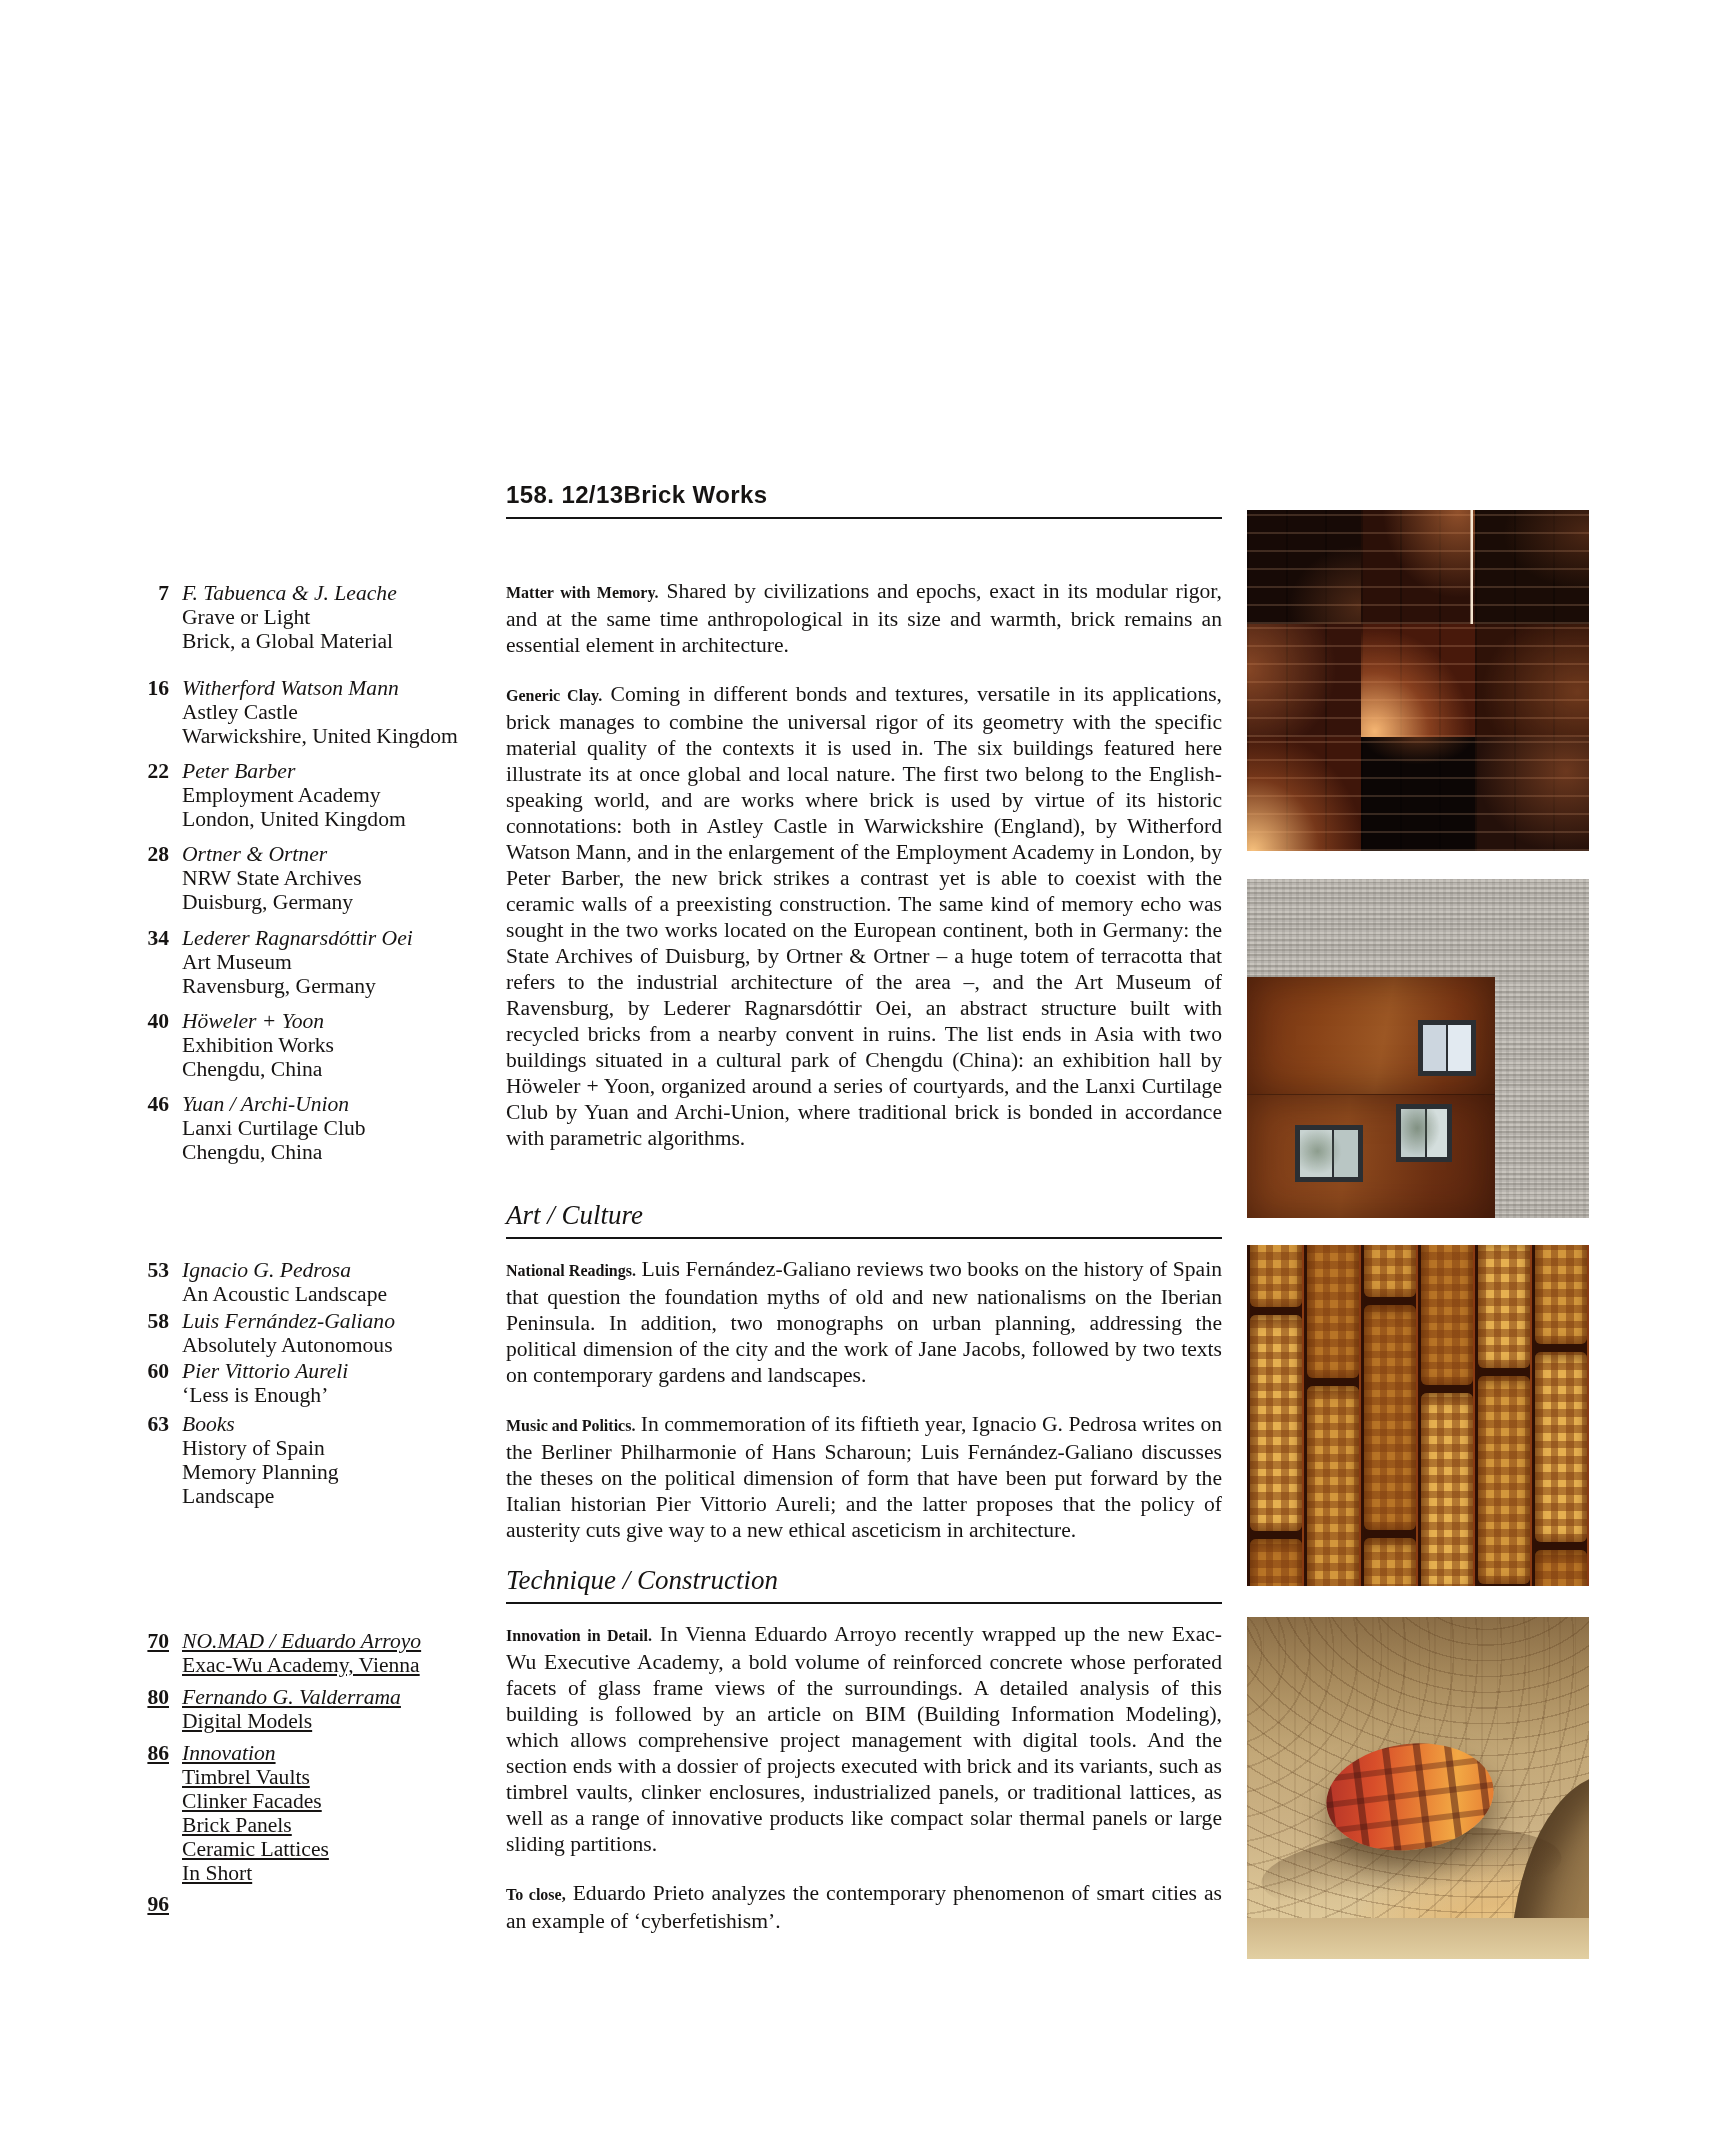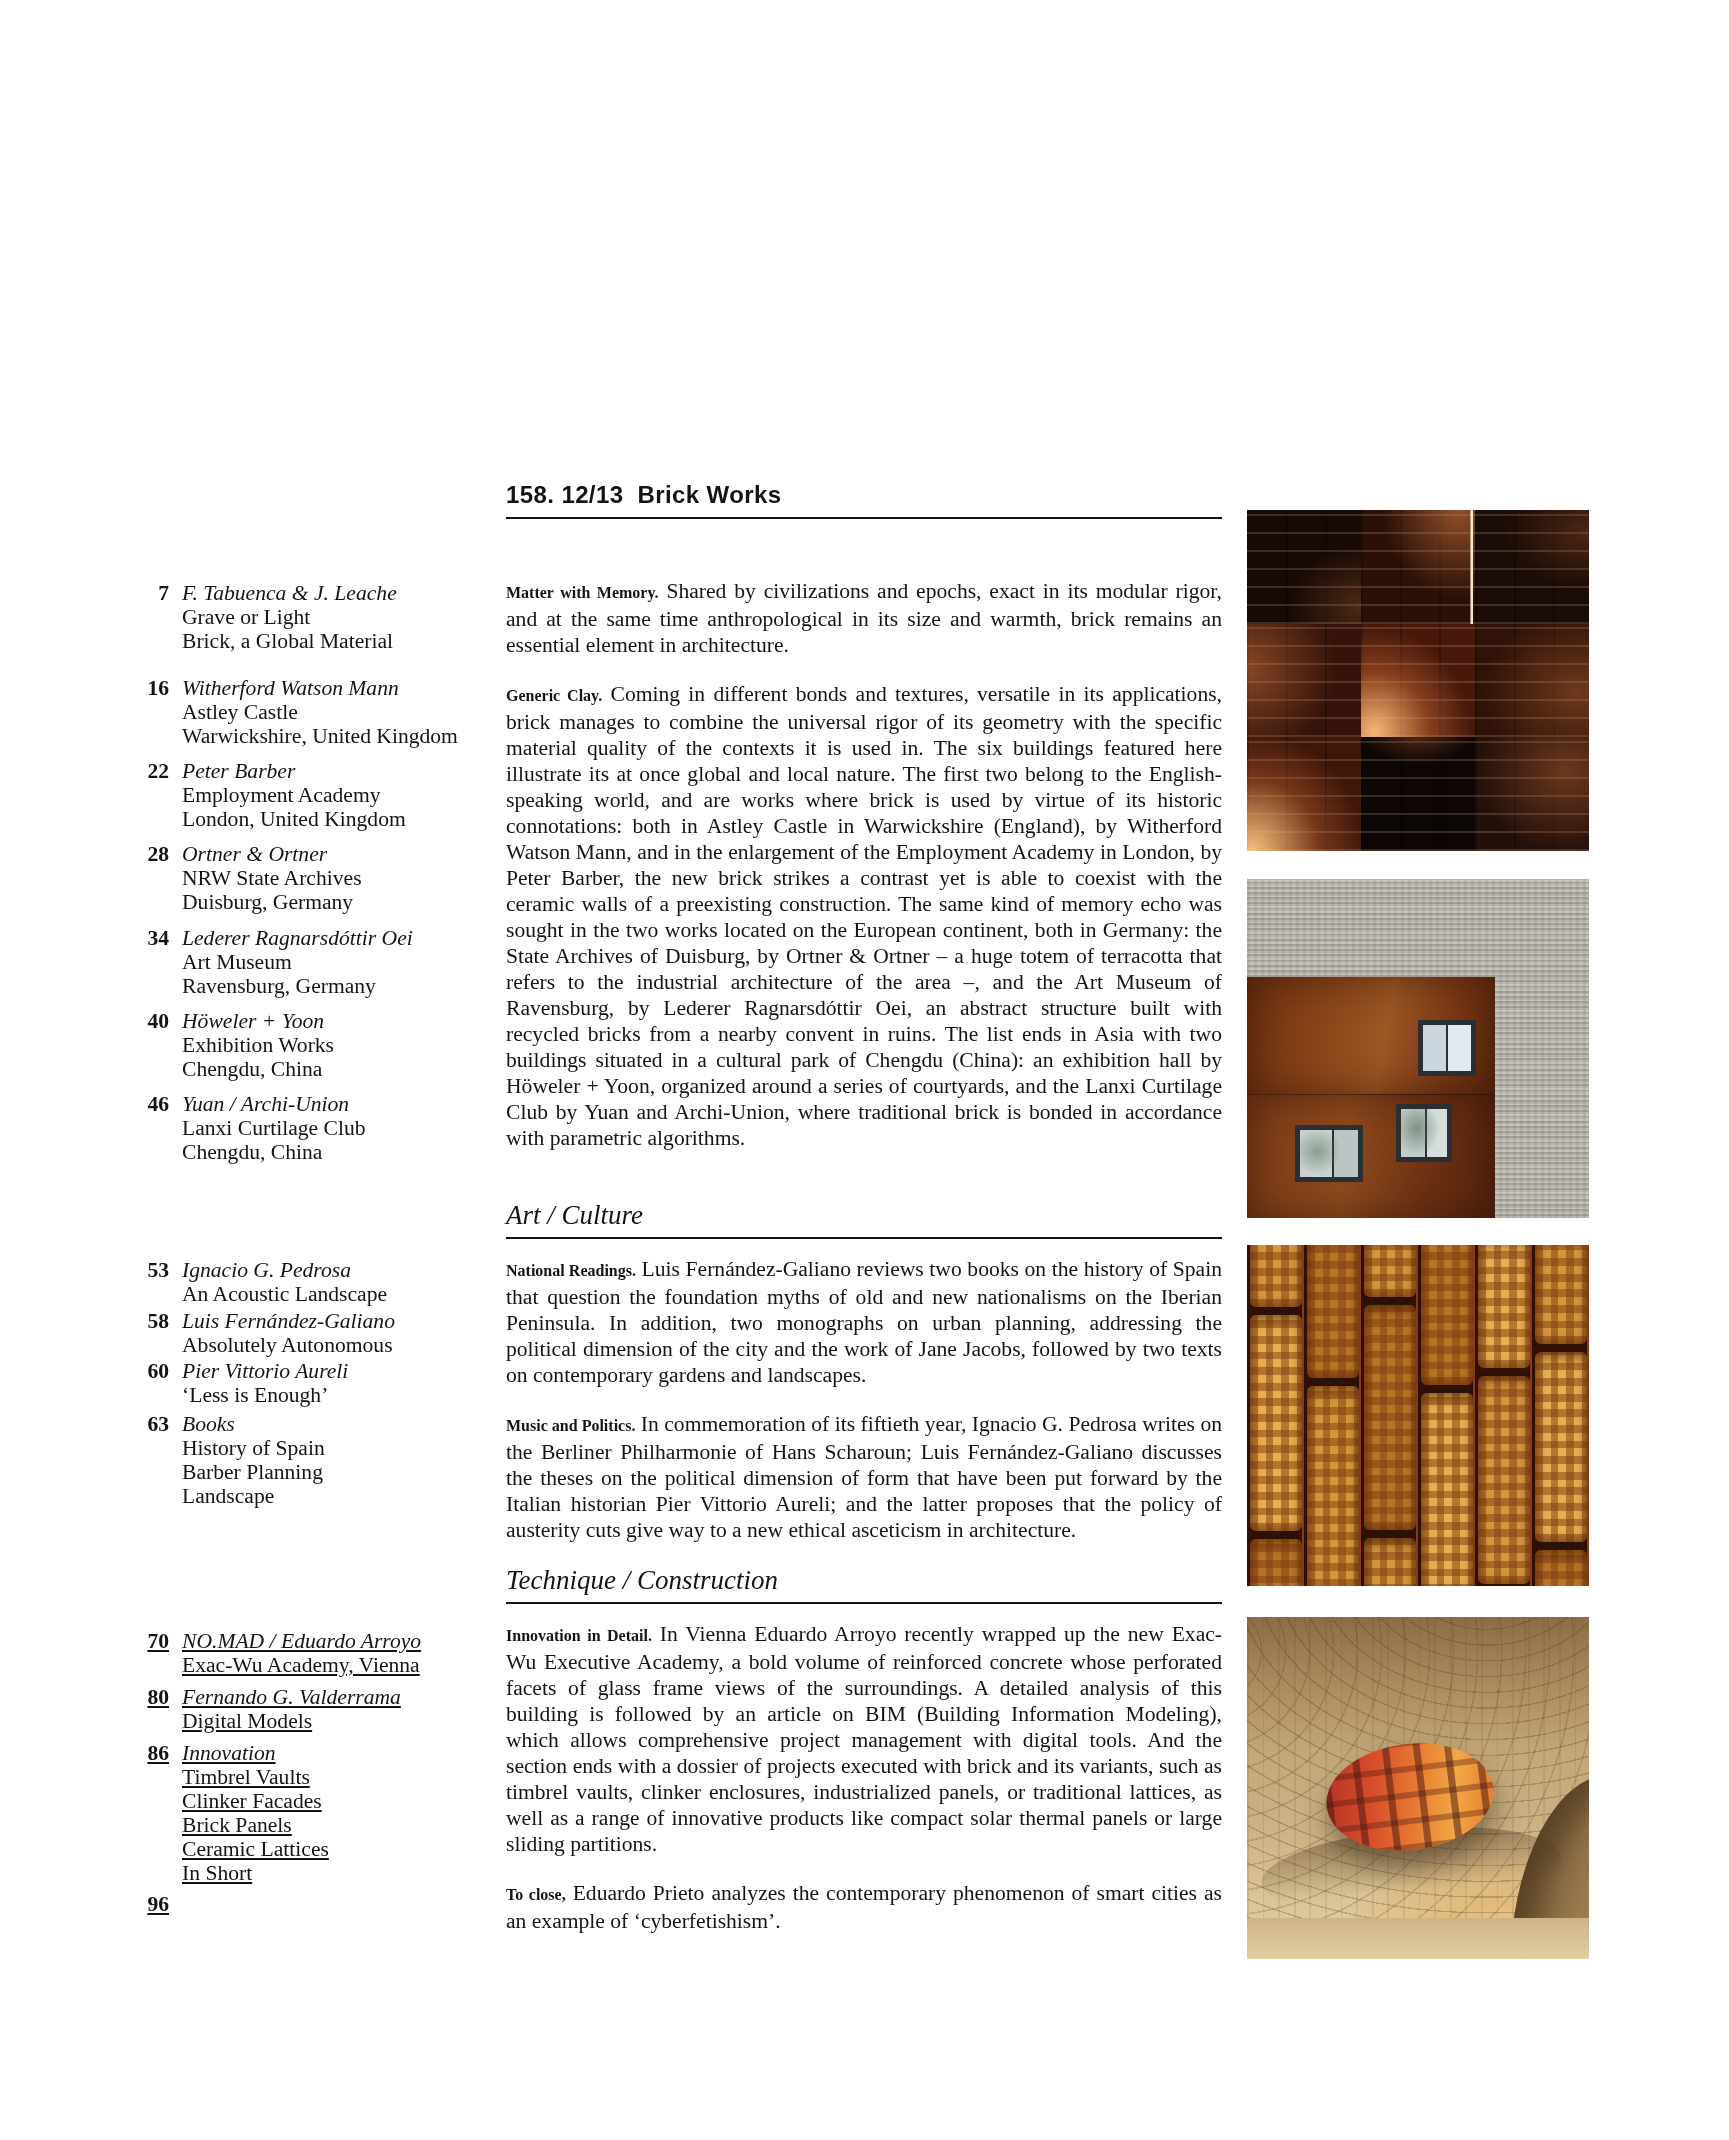--- a/index.html
+++ b/index.html
@@ -6,21 +6,21 @@
   .page{
     position:relative; width:1729px; height:2140px; background:#ffffff;
     font-family:"Liberation Serif", serif; color:#161413; overflow:hidden;
   }
   
   .masthead{
     position:absolute; left:506px; top:481px; width:716px;
     border-bottom:2.6px solid #141414; padding-bottom:7.8px;
     font-family:"Liberation Sans", sans-serif; font-weight:bold; font-size:24px; letter-spacing:0.4px;
   }
-  .masthead .t2{margin-left:14px;}
+  .masthead .t2{margin-left:0;}
   
   .toc-group{position:absolute; left:130px; width:374px; font-size:21.6px; line-height:24px;}
   .tg1{top:581px;} .tg2{top:1258px;} .tg3{top:1629px;}
   .entry{display:flex; align-items:flex-start;}
   .tg1 .entry{margin-bottom:11.2px;} .tg1 .entry.gap-lg{margin-bottom:23px;}
   .tg2 .entry{margin-bottom:2.6px;} .tg2 .entry.gap-sm{margin-bottom:5px;}
   .tg3 .entry{margin-bottom:7.8px;text-decoration:underline;}
   .num{flex:0 0 39px; text-align:right; font-weight:bold; padding-right:13px;}
   .ebody{flex:1 1 auto;}
   .author{font-style:italic; display:block;}
@@ -200,21 +200,21 @@
       <span class="ebody">
         <em class="author">Pier Vittorio Aureli</em>
         <span class="line">‘Less is Enough’</span>
       </span>
     </div>
     <div class="entry">
       <span class="num">63</span>
       <span class="ebody">
         <em class="author">Books</em>
         <span class="line">History of Spain</span>
-        <span class="line">Barber Planning</span>
+        <span class="line">Memory Planning</span>
         <span class="line">Landscape</span>
       </span>
     </div>
   </nav>
 
   <nav class="toc-group tg3">
     <div class="entry">
       <span class="num">70</span>
       <span class="ebody">
         <em class="author">NO.MAD / Eduardo Arroyo</em>

